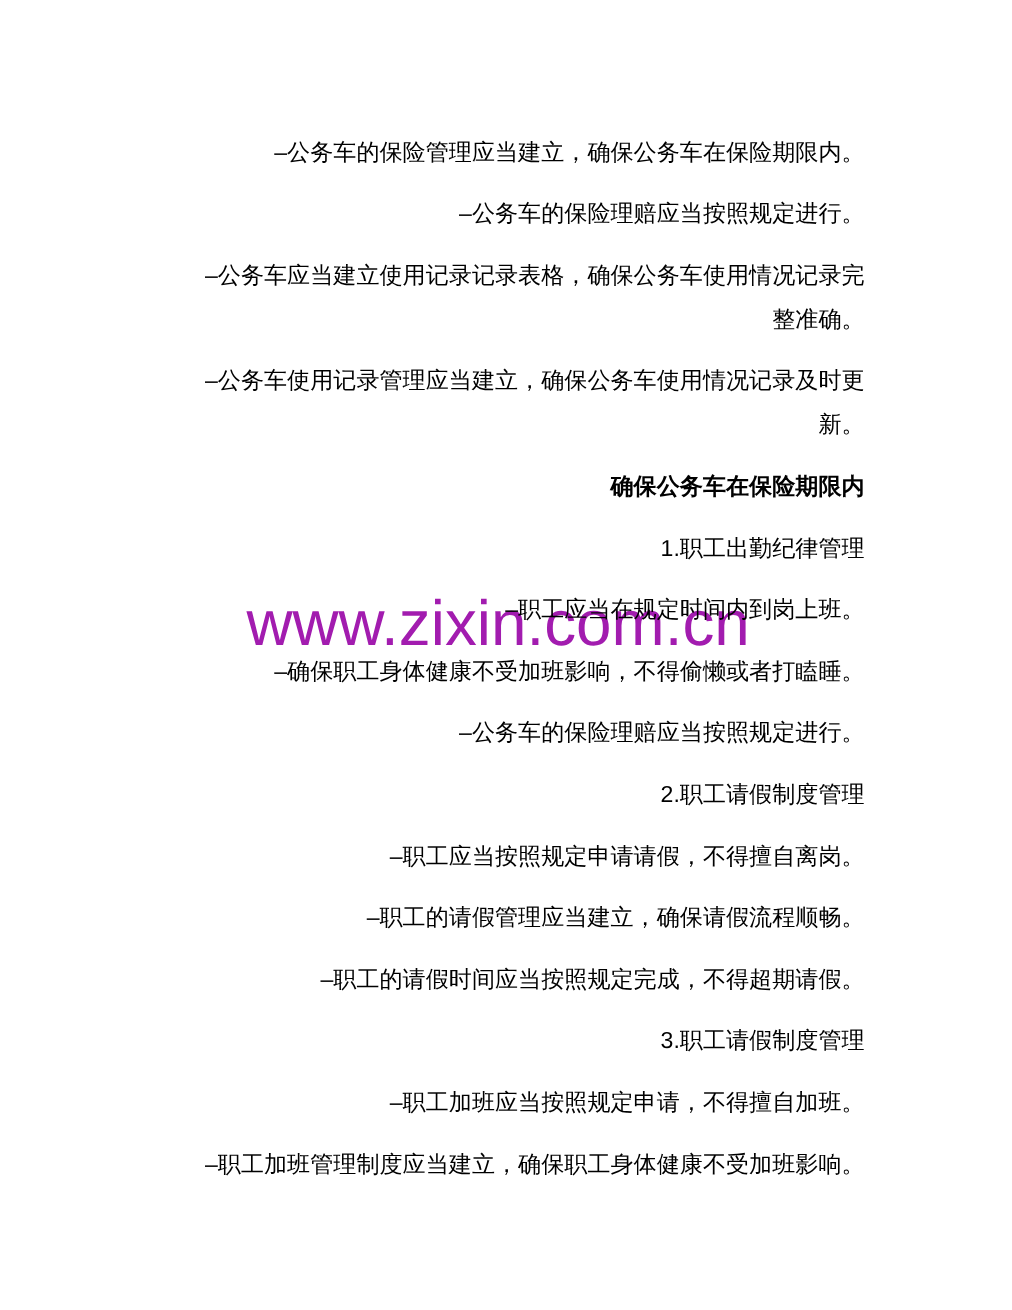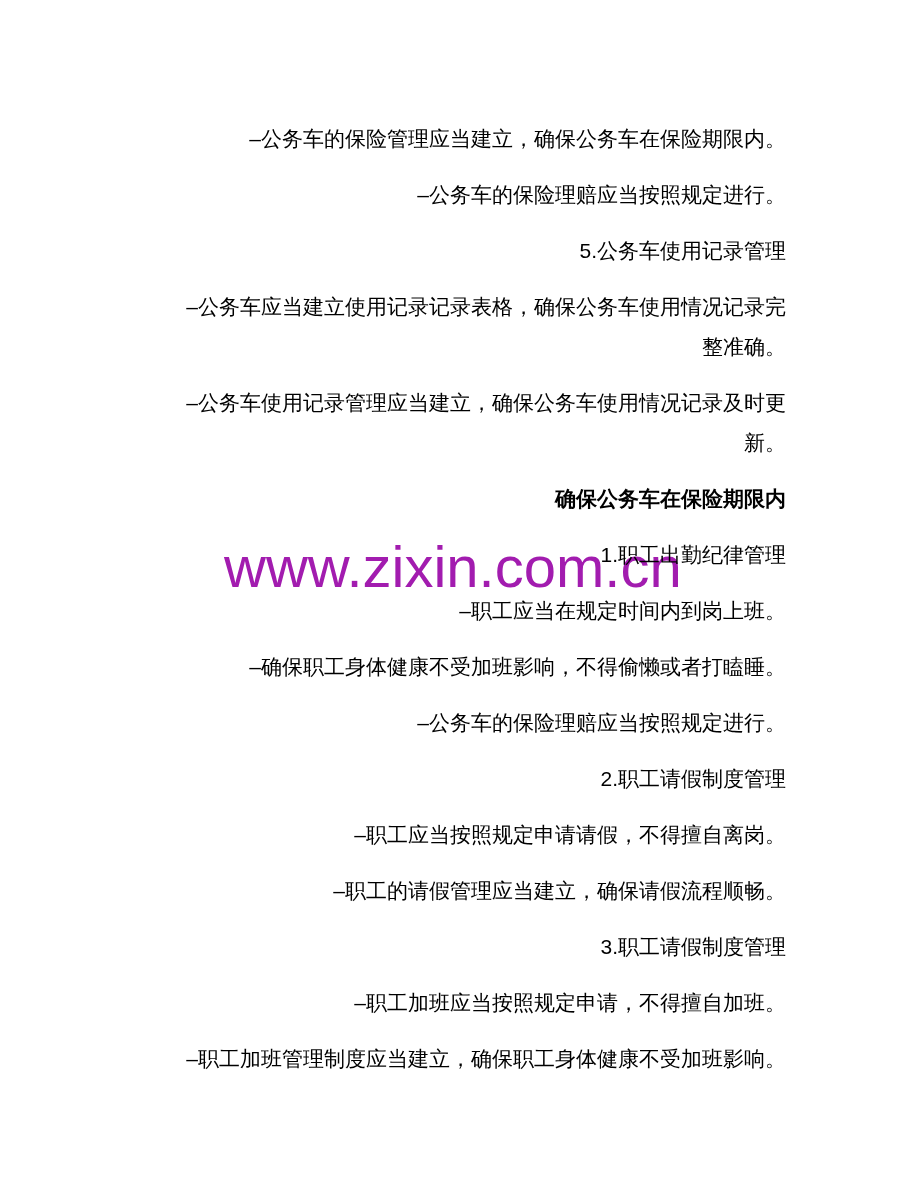--- a/index.html
+++ b/index.html
@@ -63,21 +63,20 @@
 <div class="page">
 
   <div class="watermark">www.zixin.com.cn</div>
 
   <div class="content">
 
     <p class="para">–公务车的保险管理应当建立，确保公务车在保险期限内。</p>
 
     <p class="para">–公务车的保险理赔应当按照规定进行。</p>
 
-    <p class="para numbered"><span class="num">5.</span><span>公务车使用记录管理</span></p>
 
     <p class="para">–公务车应当建立使用记录记录表格，确保公务车使用情况记录完整准确。</p>
 
     <p class="para">–公务车使用记录管理应当建立，确保公务车使用情况记录及时更新。</p>
 
     <p class="para heading">确保公务车在保险期限内</p>
 
     <p class="para numbered"><span class="num">1.</span><span>职工出勤纪律管理</span></p>
 
     <p class="para">–职工应当在规定时间内到岗上班。</p>
@@ -85,20 +84,21 @@
     <p class="para">–确保职工身体健康不受加班影响，不得偷懒或者打瞌睡。</p>
 
     <p class="para">–公务车的保险理赔应当按照规定进行。</p>
 
     <p class="para numbered"><span class="num">2.</span><span>职工请假制度管理</span></p>
 
     <p class="para">–职工应当按照规定申请请假，不得擅自离岗。</p>
 
     <p class="para">–职工的请假管理应当建立，确保请假流程顺畅。</p>
 
+    <p class="para">–职工的请假时间应当按照规定完成，不得超期请假。</p>
 
     <p class="para numbered"><span class="num">3.</span><span>职工请假制度管理</span></p>
 
     <p class="para">–职工加班应当按照规定申请，不得擅自加班。</p>
 
     <p class="para">–职工加班管理制度应当建立，确保职工身体健康不受加班影响。</p>
 
   </div>
 </div>
 

